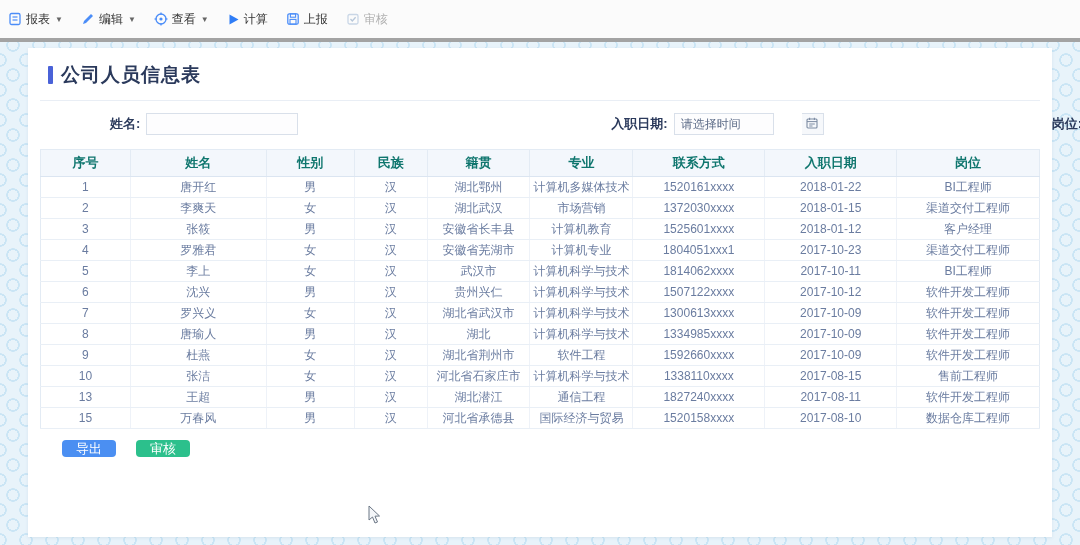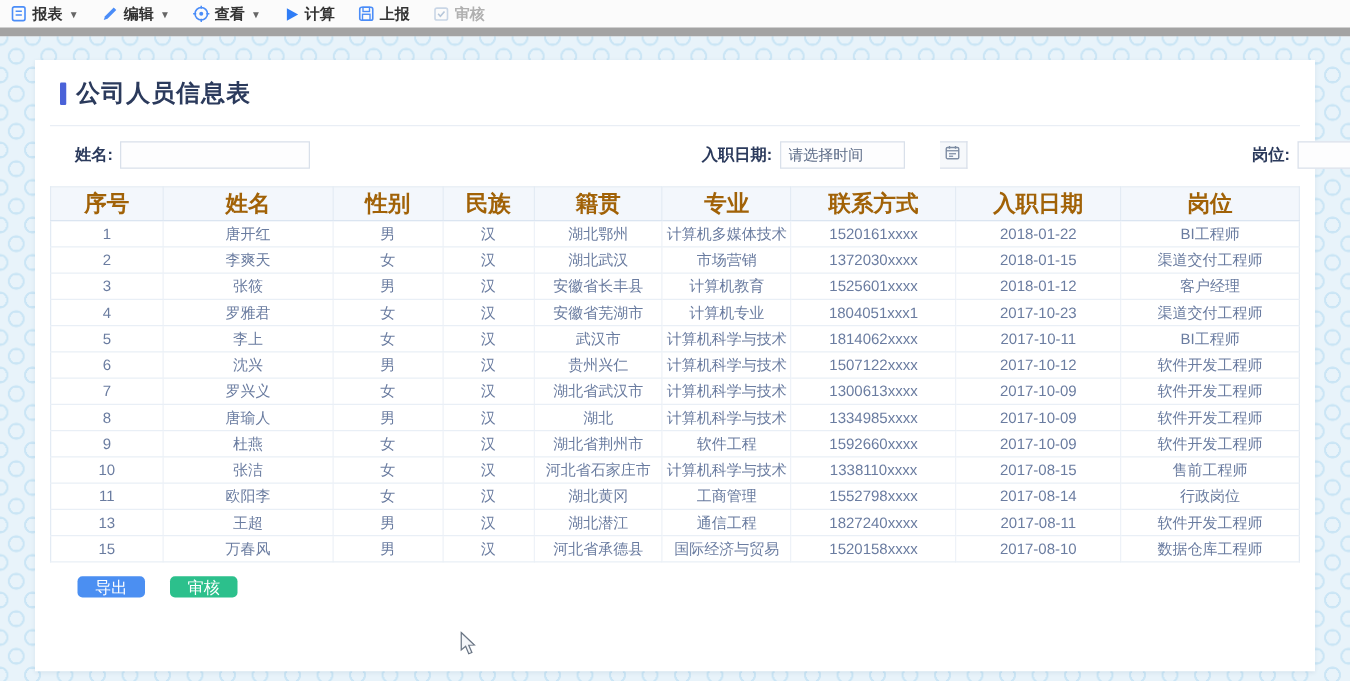--- a/index.html
+++ b/index.html
@@ -9,64 +9,64 @@
     background-color:#e8f3fa;
     background-image:
       radial-gradient(circle, rgba(255,255,255,0) 5px, rgba(125,193,232,0.28) 5px, rgba(125,193,232,0.28) 6.5px, rgba(255,255,255,0) 7px),
       radial-gradient(circle, rgba(255,255,255,0) 5px, rgba(125,193,232,0.28) 5px, rgba(125,193,232,0.28) 6.5px, rgba(255,255,255,0) 7px);
     background-size:26px 30px, 26px 30px;
     background-position:0 0, 13px 15px;
     position:relative;
   }
   
   .toolbar {
-    height:29px; background:#fbfbfb; border-bottom:7px solid #a3a3a3;
+    height:42px; background:#fbfbfb; border-bottom:4px solid #a3a3a3;
     display:flex; align-items:center; padding-left:8px; gap:18px;
-    position:relative; z-index:5;font-weight:bold;
+    position:relative; z-index:5;
   }
   .tb-item { display:flex; align-items:center; gap:4px; font-size:12px; color:#333; cursor:pointer; }
   .tb-item svg { display:block; }
   .tb-item .caret { font-size:8px; color:#666; margin-left:1px; }
   .tb-item.disabled { color:#b0b0b0; }
   
   .card {
     position:absolute; left:28px; right:28px; top:48px;
     background:#ffffff; height:489px;
     box-shadow:0 1px 3px rgba(80,120,160,0.12);
     padding:14px 12px 0 12px;
   }
   .title-row { display:flex; align-items:center; gap:8px; padding-left:8px; }
   .title-bar { width:5px; height:18px; background:#4a62d8; border-radius:1px; }
   .page-title { font-size:19px; font-weight:bold; color:#2b3a5c; letter-spacing:1px; }
   .title-divider { border:none; border-top:1px solid #e9eef5; margin:12px 0 0 0; }
   
   .filters { display:flex; align-items:center; margin-top:11px; height:24px; }
   .f-label { font-size:13px; font-weight:bold; color:#2b3a5c; margin-right:6px; white-space:nowrap; }
-  .f-name-label { margin-left:20px; }
+  .f-name-label { margin-left:70px; }
   .f-input {
     height:22px; border:1px solid #d9e0ea; background:#fdfdfe; outline:none;
     font-size:12px; color:#5c6b87; padding:0 6px; font-family:inherit;
   }
   .f-input::placeholder { color:#5c6b87; opacity:1; }
   .name-input { width:152px; }
   .date-wrap { display:flex; margin-left:0;gap:28px; }
   .date-input { width:100px; }
   .icon-btn {
     width:22px; height:22px; border:1px solid #d9e0ea; border-left:none; background:#f6f8fb;
     display:flex; align-items:center; justify-content:center; cursor:pointer;
   }
   .f-date-label { margin-left:313px; }
   .f-pos-label { margin-left:228px; }
   .pos-wrap { display:flex; }
   .pos-input { width:90px; }
   
   .table-wrap { margin-top:13px; }
   table { width:100%; border-collapse:collapse; table-layout:fixed; }
   th {
-    background:#f3f7fc; color:#a16207; font-size:18px; font-weight:bold;
+    background:#f3f7fc; color:#0f766e; font-size:13px; font-weight:bold;
     height:27px; border:1px solid #e3ebf4; border-bottom:1px solid #dbe5f1;
   }
   td {
     color:#6a7ca0; font-size:12px; text-align:center; height:21px;
     border-left:1px solid #eef2f8; border-right:1px solid #eef2f8;
     border-bottom:1px solid #e9eff6;
     white-space:nowrap; overflow:hidden;
   }
   tr td:first-child, th:first-child { border-left:1px solid #e3ebf4; }
   tr td:last-child, th:last-child { border-right:1px solid #e3ebf4; }
@@ -314,31 +314,20 @@
             <td>张洁</td>
             <td>女</td>
             <td>汉</td>
             <td>河北省石家庄市</td>
             <td>计算机科学与技术</td>
             <td>1338110xxxx</td>
             <td>2017-08-15</td>
             <td>售前工程师</td>
           </tr>
           <tr>
-            <td>11</td>
-            <td>欧阳李</td>
-            <td>女</td>
-            <td>汉</td>
-            <td>湖北黄冈</td>
-            <td>工商管理</td>
-            <td>1552798xxxx</td>
-            <td>2017-08-14</td>
-            <td>行政岗位</td>
-          </tr>
-          <tr>
             <td>13</td>
             <td>王超</td>
             <td>男</td>
             <td>汉</td>
             <td>湖北潜江</td>
             <td>通信工程</td>
             <td>1827240xxxx</td>
             <td>2017-08-11</td>
             <td>软件开发工程师</td>
           </tr>

